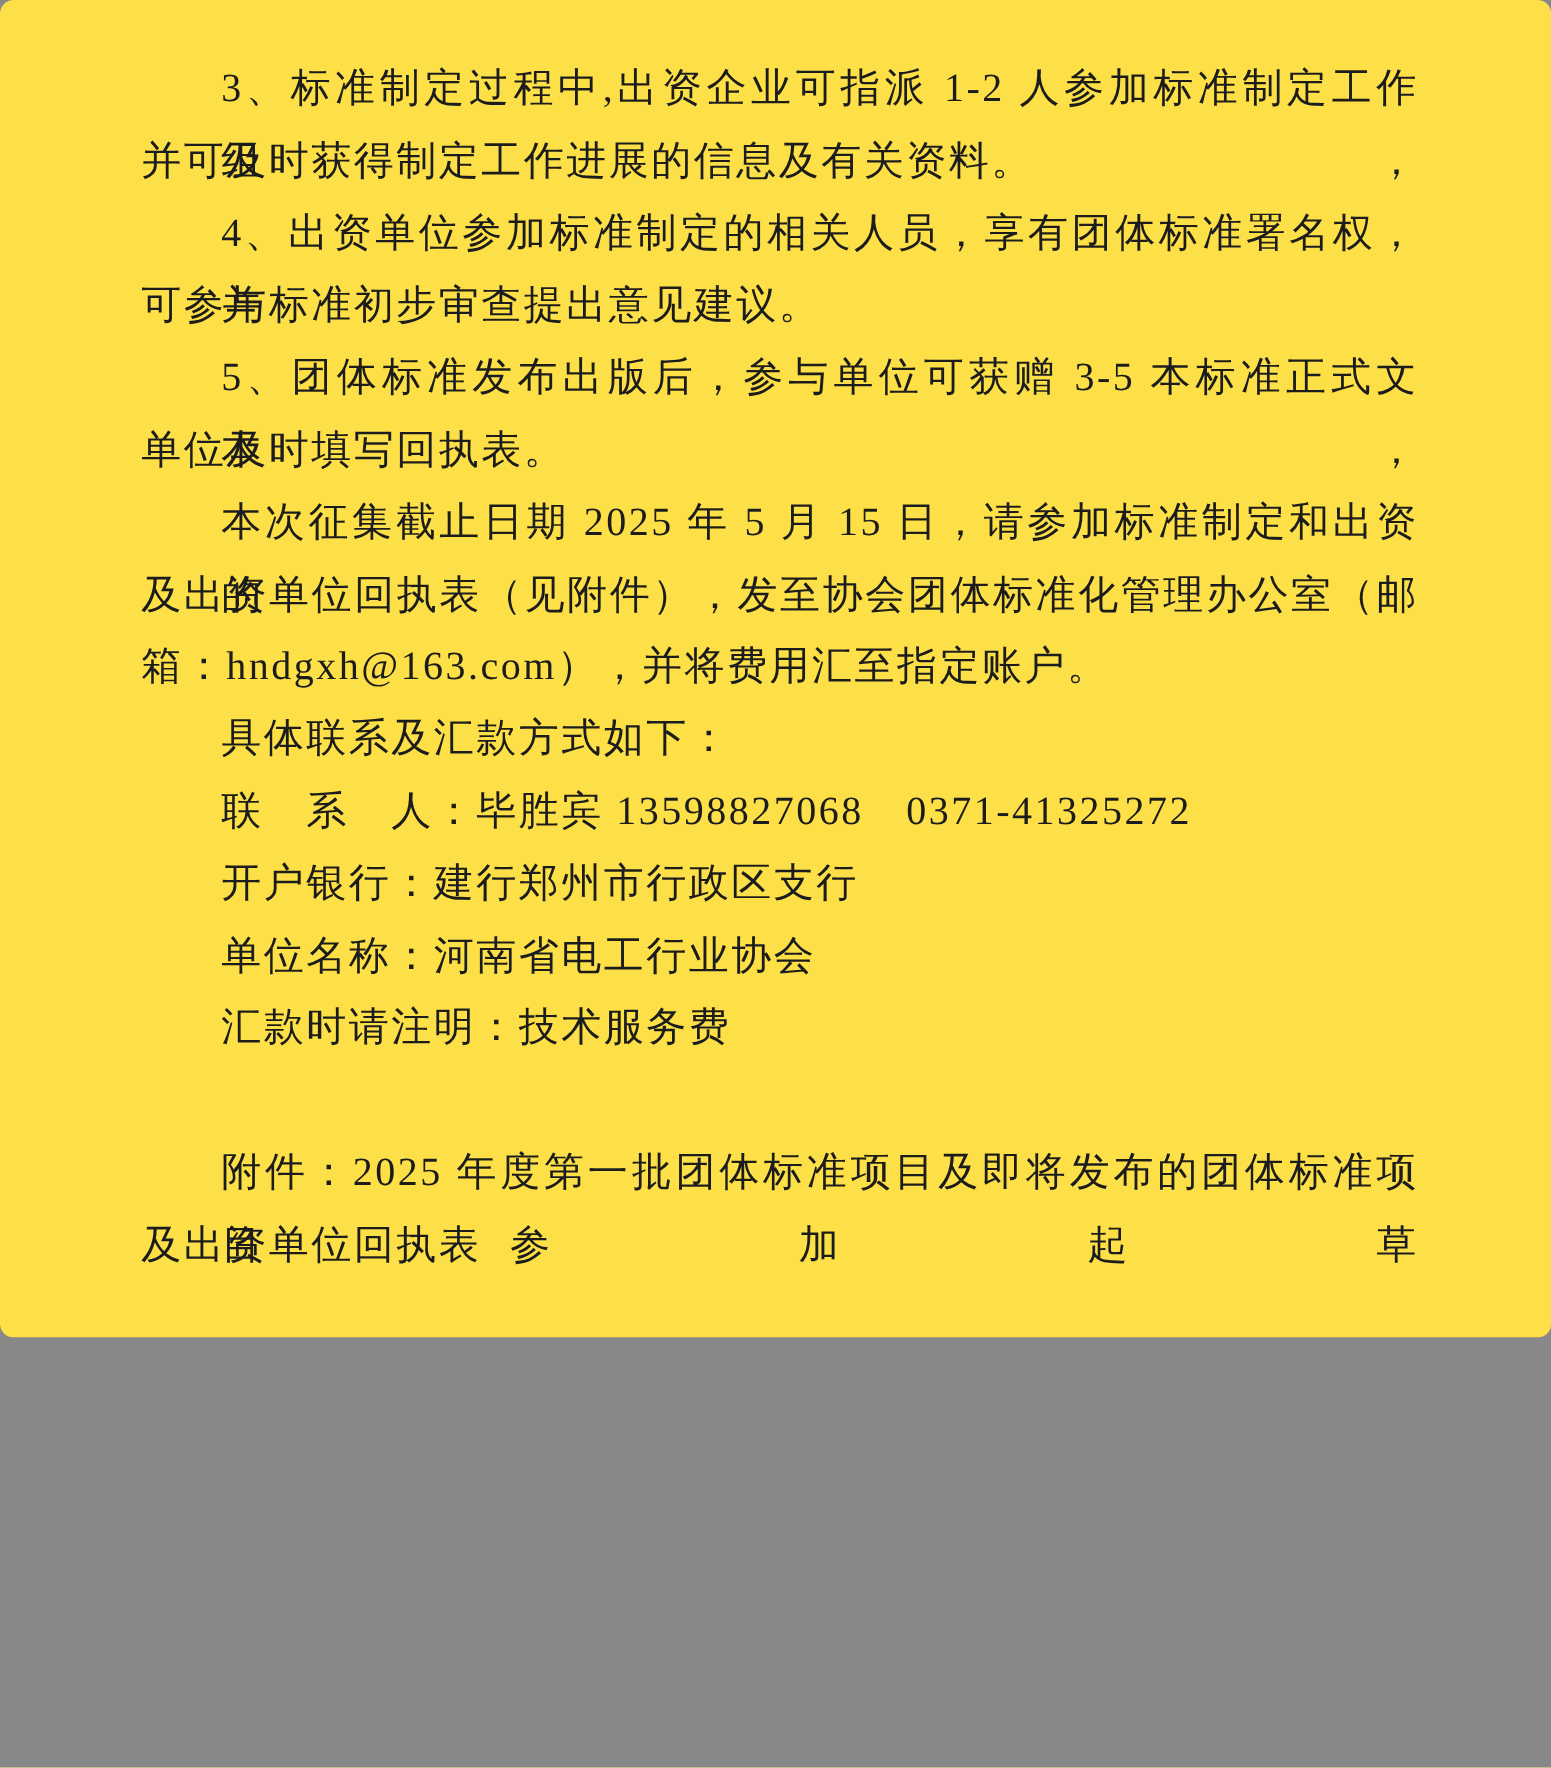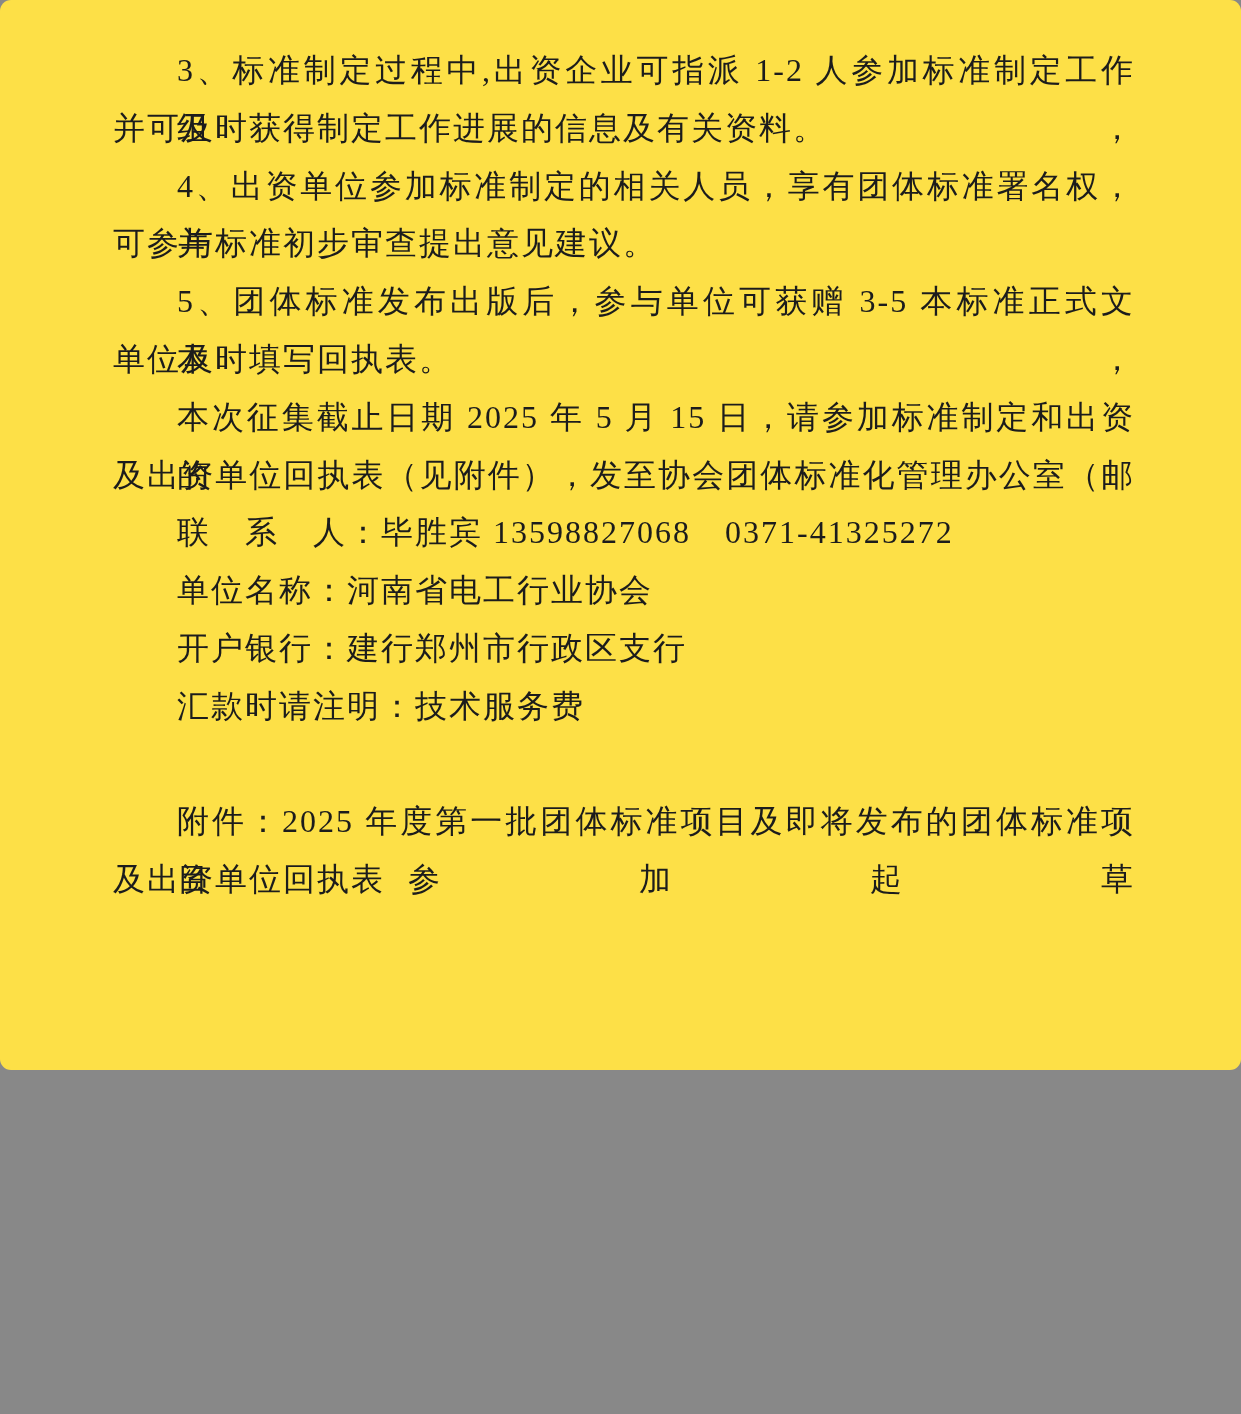--- a/index.html
+++ b/index.html
@@ -62,23 +62,25 @@
 
   <div class="textblock">
     <div class="line indent full">3、标准制定过程中,出资企业可指派 1-2 人参加标准制定工作组，</div>
     <div class="line">并可及时获得制定工作进展的信息及有关资料。</div>
     <div class="line indent full">4、出资单位参加标准制定的相关人员，享有团体标准署名权，并</div>
     <div class="line">可参与标准初步审查提出意见建议。</div>
     <div class="line indent full">5、团体标准发布出版后，参与单位可获赠 3-5 本标准正式文本，</div>
     <div class="line">单位及时填写回执表。</div>
     <div class="line indent full">本次征集截止日期 2025 年 5 月 15 日，请参加标准制定和出资的</div>
     <div class="line full">及出资单位回执表（见附件），发至协会团体标准化管理办公室（邮</div>
+    <div class="line">箱：hndgxh@163.com），并将费用汇至指定账户。</div>
+    <div class="line indent">具体联系及汇款方式如下：</div>
     <div class="line indent">联　系　人：毕胜宾 13598827068　0371-41325272</div>
+    <div class="line indent">开户银行：建行郑州市行政区支行</div>
     <div class="line indent">单位名称：河南省电工行业协会</div>
-    <div class="line indent">开户银行：建行郑州市行政区支行</div>
     <div class="line indent">汇款时请注明：技术服务费</div>
     <div class="line spacer"></div>
     <div class="line indent full">附件：2025 年度第一批团体标准项目及即将发布的团体标准项目参加起草</div>
     <div class="line">及出资单位回执表</div>
   </div>
 
   <div class="signature">河南省电工行业协会</div>
   <div class="datefield">2025 年 4 月 15 日</div>
 
   <svg class="seal" id="seal-svg" viewBox="0 0 230 240" xmlns="http://www.w3.org/2000/svg">

